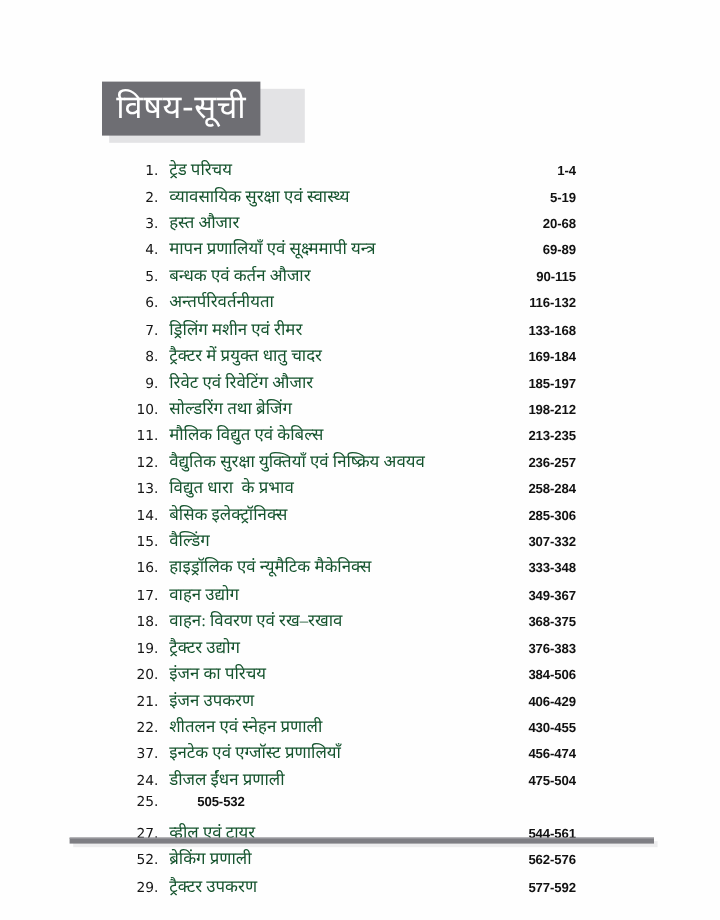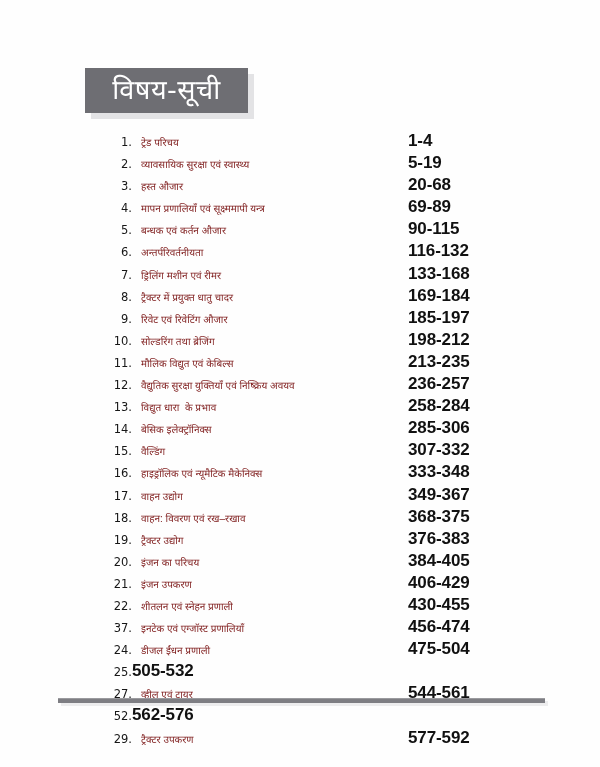--- a/index.html
+++ b/index.html
@@ -34,21 +34,21 @@
     left: 6px;
     top: 6px;
     width: 163px;
     height: 45px;
     background: #e3e3e5;
     z-index: 0;
   }
   .title-box {
     position: relative;
     z-index: 1;
-    width: 163px;
+    width: 132px;
     height: 45px;
     background: #6e6e73;
     display: flex;
     align-items: center;
     justify-content: center;
     box-sizing: border-box;
     padding: 0 6px 3px 6px;
   }
   .title-text {
     color: #ffffff;
@@ -76,30 +76,30 @@
     flex: 0 0 26px;
     text-align: right;
     font-size: 11.5px;
     font-weight: 400;
     color: #161616;
     font-family: "DejaVu Sans", "Liberation Sans", sans-serif;
   }
   .toc-title {
     flex: 1 1 auto;
     padding-left: 9px;
-    font-size: 10px;
+    font-size: 14px;
     font-weight: 400;
-    color: #7f1d1d;
+    color: #14532d;
     white-space: pre;
-    font-family: Liberation Sans, sans-serif;
+    font-family: Liberation Serif, serif;
   }
   .toc-pages {
     flex: 0 0 72px;
-    text-align: left;
-    font-size: 17px;
+    text-align: right;
+    font-size: 11px;
     font-weight: bold;
     color: #111111;
     font-family: "Liberation Sans", "DejaVu Sans", sans-serif;
     letter-spacing: -0.1px;
   }
 
   
   .bottom-rule-wrap {
     position: absolute;
     left: 58px;
@@ -230,21 +230,21 @@
         <span class="toc-pages">368-375</span>
       </div>
       <div class="toc-row">
         <span class="toc-num">19.</span>
         <span class="toc-title">ट्रैक्टर उद्योग</span>
         <span class="toc-pages">376-383</span>
       </div>
       <div class="toc-row">
         <span class="toc-num">20.</span>
         <span class="toc-title">इंजन का परिचय</span>
-        <span class="toc-pages">384-405</span>
+        <span class="toc-pages">384-506</span>
       </div>
       <div class="toc-row">
         <span class="toc-num">21.</span>
         <span class="toc-title">इंजन उपकरण</span>
         <span class="toc-pages">406-429</span>
       </div>
       <div class="toc-row">
         <span class="toc-num">22.</span>
         <span class="toc-title">शीतलन एवं स्नेहन प्रणाली</span>
         <span class="toc-pages">430-455</span>
@@ -263,20 +263,21 @@
         <span class="toc-num">25.</span>
         <span class="toc-pages">505-532</span>
       </div>
       <div class="toc-row">
         <span class="toc-num">27.</span>
         <span class="toc-title">व्हील एवं टायर</span>
         <span class="toc-pages">544-561</span>
       </div>
       <div class="toc-row">
         <span class="toc-num">52.</span>
+        <span class="toc-title">ब्रेकिंग प्रणाली</span>
         <span class="toc-pages">562-576</span>
       </div>
       <div class="toc-row">
         <span class="toc-num">29.</span>
         <span class="toc-title">ट्रैक्टर उपकरण</span>
         <span class="toc-pages">577-592</span>
       </div>
     </div>
 
   <div class="bottom-rule-wrap">

